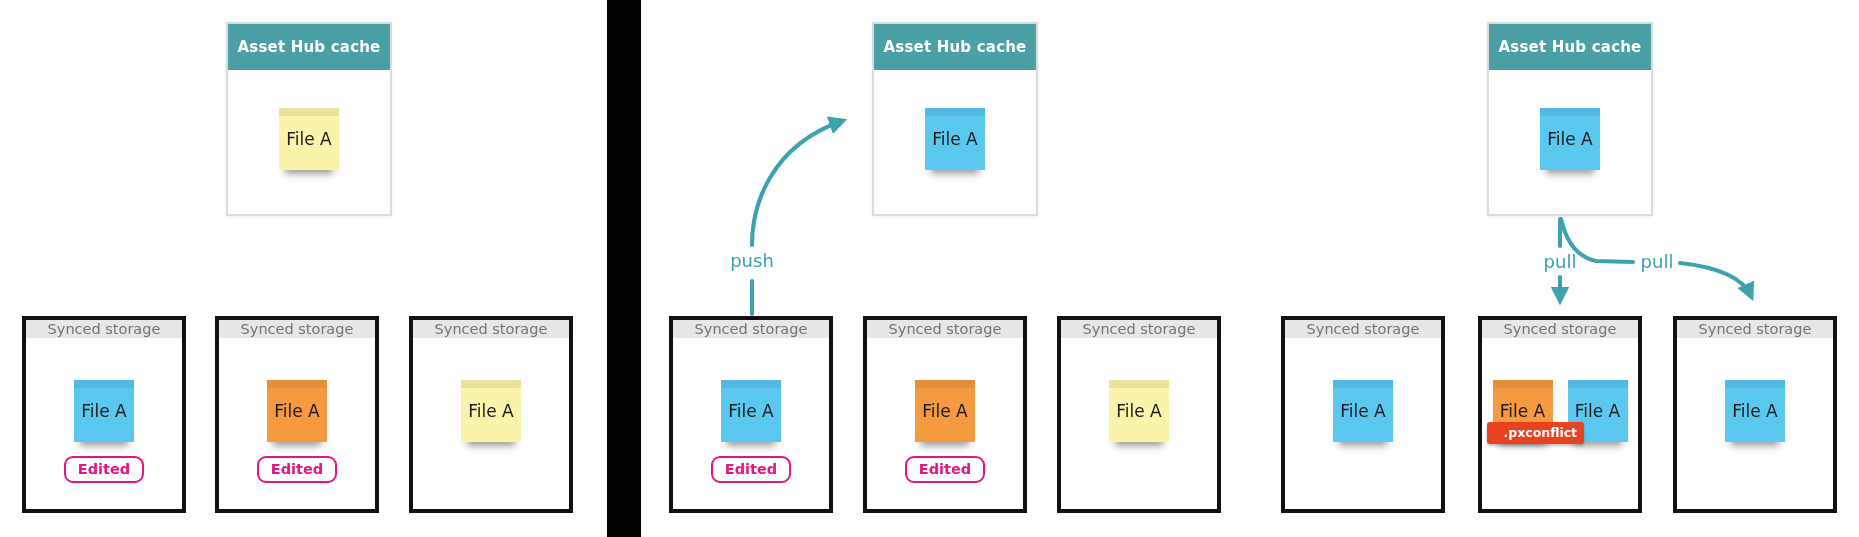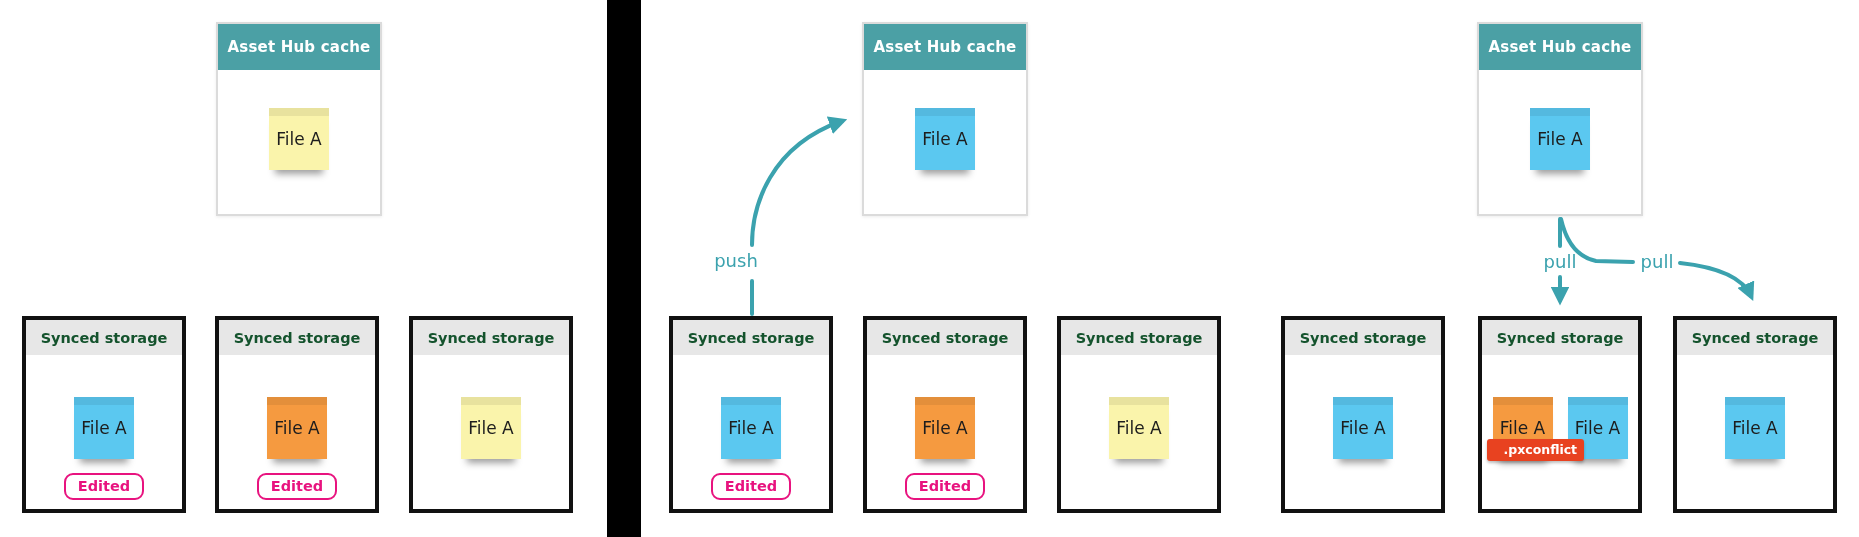--- a/index.html
+++ b/index.html
@@ -8,39 +8,39 @@
 
   .canvas { position: relative; width: 1859px; height: 537px; background:#fff; overflow: hidden; }
 
   .divider { position: absolute; top: 0; left: 607px; width: 34px; height: 537px; background: #000; }
 
   
   .cache-box {
     position: absolute; top: 22px; width: 166px; height: 194px;
     background: #fff; border: 2px solid #dbdbdb;
     box-shadow: 0 1px 3px rgba(0,0,0,0.08);
-    display: flex; flex-direction: column; align-items: center;
+    display: flex; flex-direction: column; align-items: center; margin-left: 10px;
   }
   .cache-header {
     width: 100%; height: 46px; background: #4ba0a5;
     display: flex; align-items: center; justify-content: center;
     color: #fff; font-weight: bold; font-size: 15px; letter-spacing: .2px;
   }
   .cache-body { flex: 1; width: 100%; display: flex; justify-content: center; padding-top: 38px; }
 
   
   .storage-box {
     position: absolute; top: 316px; width: 164px; height: 197px;
     background: #fff; border: 4px solid #111;
     display: flex; flex-direction: column; align-items: center;
   }
   .storage-header {
-    width: 100%; height: 35px; background: #e7e7e7;
+    width: 100%; height: 18px; background: #e7e7e7;
     display: flex; align-items: center; justify-content: center;
-    color: #14532d; font-weight: bold; font-size: 14.5px;
+    color: #737373; font-weight: normal; font-size: 14.5px;
   }
   .storage-body {
     flex: 1; width: 100%;
     display: flex; flex-direction: column; align-items: center;
     padding-top: 42px;
   }
   .sticky-row { display: flex; gap: 15px; }
 
   
   .sticky {
@@ -72,21 +72,21 @@
     box-shadow: 0 2px 3px rgba(0,0,0,0.25);
     white-space: nowrap; z-index: 2;
   }
 
   
   .arrows { position: absolute; inset: 0; pointer-events: none; }
   .flow-label {
     position: absolute; width: 80px; text-align: center;
     color: #3ba2ae; font-size: 18px; line-height: 22px;
   }
-  .lbl-push  { left: 696px; top: 250px; }
+  .lbl-push  { left: 712px; top: 250px; }
   .lbl-pull1 { left: 1520px; top: 251px; }
   .lbl-pull2 { left: 1617px; top: 251px; }
 </style>
 </head>
 <body>
 
 <div class="canvas">
 
   <div class="cache-box" style="left:216px">
     <div class="cache-header">Asset Hub cache</div>

